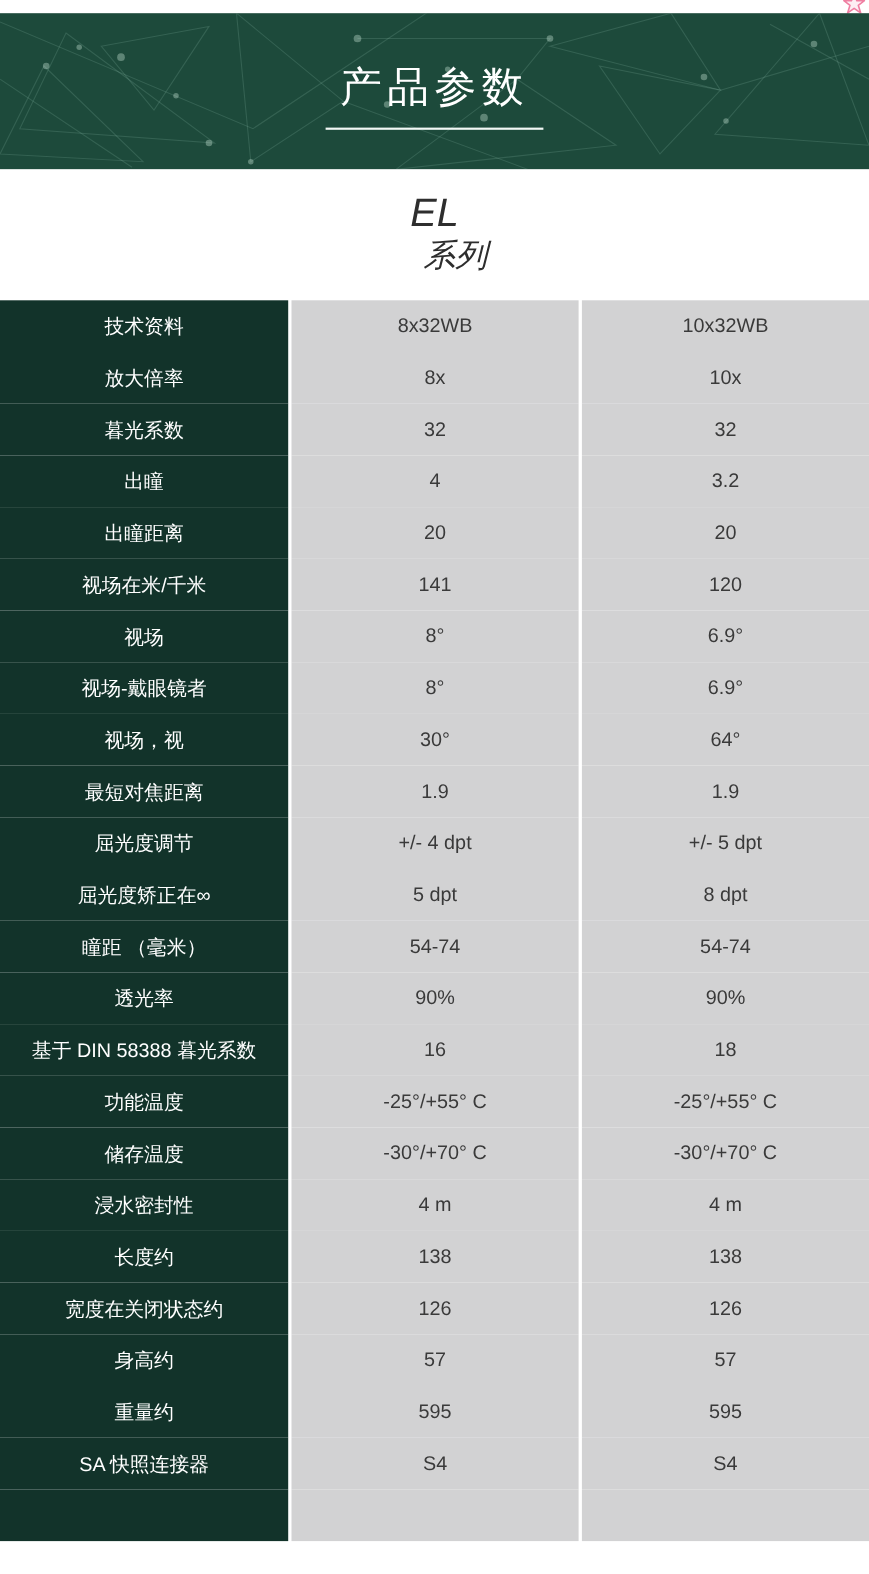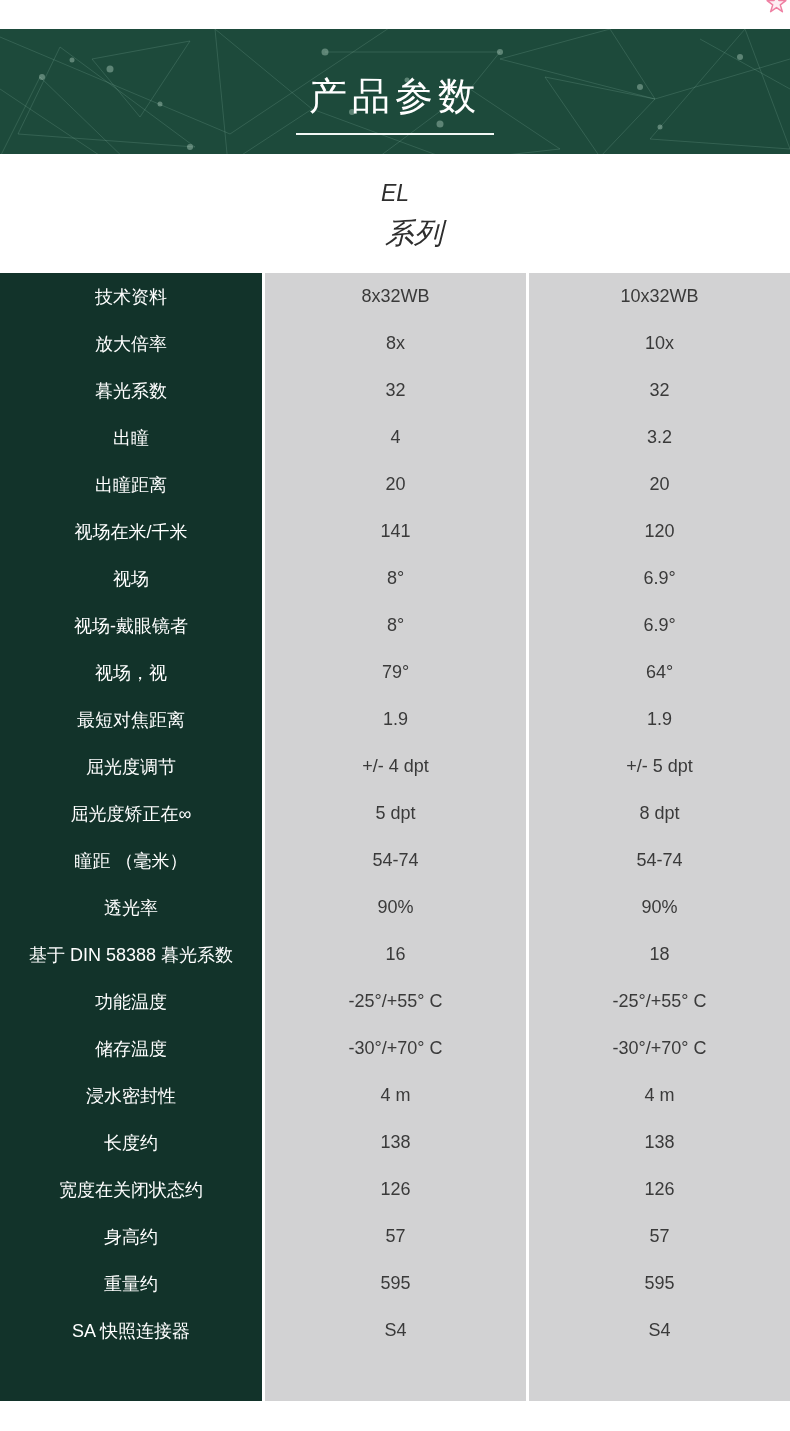--- a/index.html
+++ b/index.html
@@ -23,21 +23,21 @@
     position: absolute;
     top: -7px;
     right: 3px;
     width: 21px;
     height: 21px;
   }
 
   
   .hero {
     position: absolute;
-    top: 29px; left: 0;
+    top: 12px; left: 0;
     width: 790px; height: 142px;
     background: #1d4a3b;
     overflow: hidden;
   }
   .hero .pattern {
     position: absolute;
     top: 0; left: 0;
     width: 790px; height: 142px;
   }
   .hero .title {
@@ -65,21 +65,21 @@
     position: absolute;
     top: 154px; left: 0;
     width: 790px; height: 119px;
     background: #ffffff;
     text-align: center;
     color: #2e2e2e;
     font-style: italic;
   }
   .series .series-name {
     margin-top: 20px;
-    font-size: 23px;
+    font-size: 36px;
     line-height: 38px;
   }
   .series .series-label {
     font-size: 29px;
     line-height: 42px;
     margin-left: 38px;
   }
 
   
   .spec-table {
@@ -205,21 +205,21 @@
       <div class="cell val">8°</div>
       <div class="cell val">6.9°</div>
     </div>
     <div class="row">
       <div class="cell label">视场-戴眼镜者</div>
       <div class="cell val">8°</div>
       <div class="cell val">6.9°</div>
     </div>
     <div class="row">
       <div class="cell label">视场，视</div>
-      <div class="cell val">79°</div>
+      <div class="cell val">30°</div>
       <div class="cell val">64°</div>
     </div>
     <div class="row">
       <div class="cell label">最短对焦距离</div>
       <div class="cell val">1.9</div>
       <div class="cell val">1.9</div>
     </div>
     <div class="row">
       <div class="cell label">屈光度调节</div>
       <div class="cell val">+/- 4 dpt</div>

